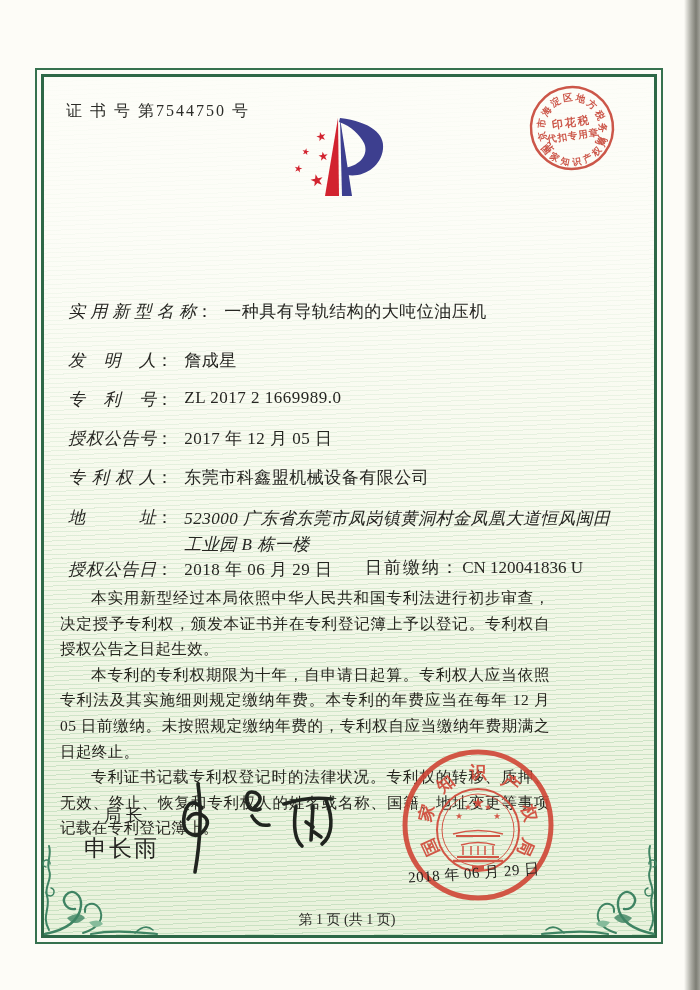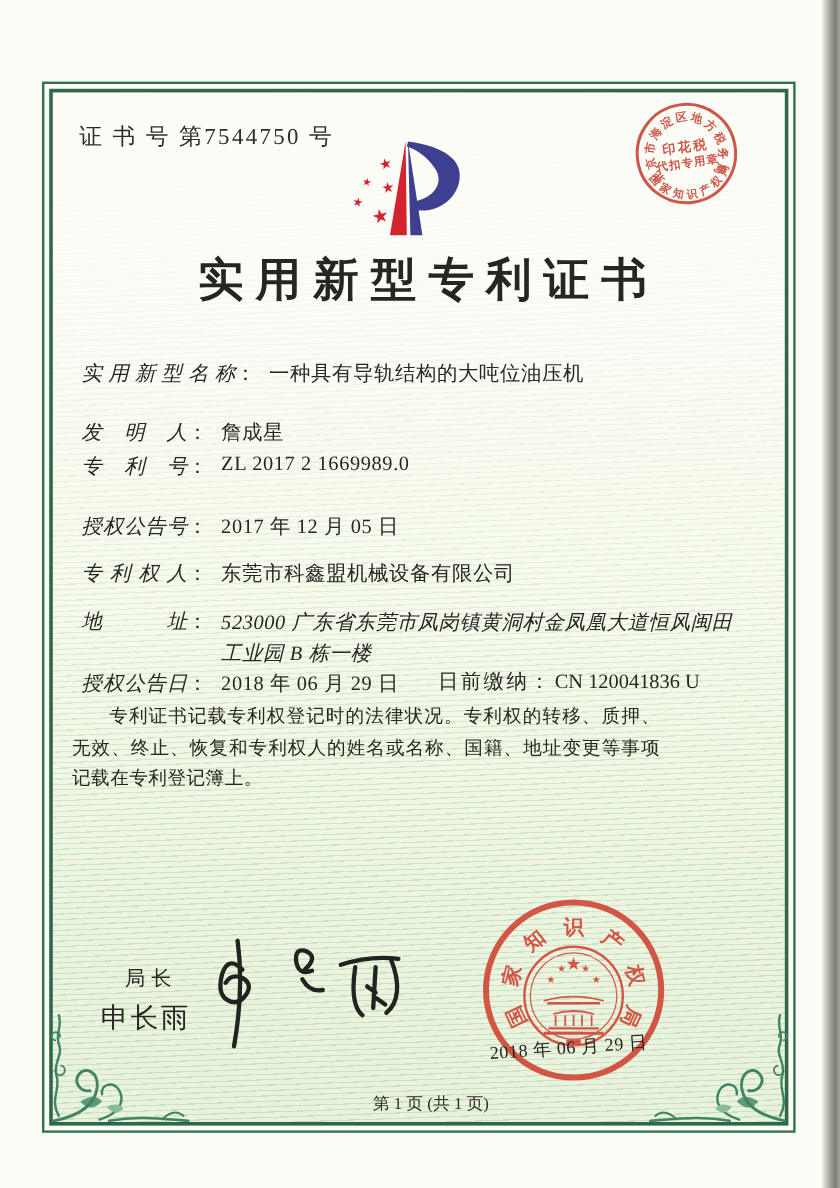--- a/index.html
+++ b/index.html
@@ -7,21 +7,21 @@
   .page{position:relative;width:700px;height:990px;background:#fdfcf7;overflow:hidden;color:#262622;}
   .scan-right{position:absolute;right:0;top:0;width:16px;height:100%;
     background:linear-gradient(90deg,rgba(170,170,164,0) 0%,#a9a9a1 45%,#7d7d74 75%,#a3a39b 100%);}
   
   .border-outer{position:absolute;left:35px;top:68px;width:624px;height:872px;border:2px solid #36714f;}
   .border-inner{position:absolute;left:4px;top:4px;right:4px;bottom:4px;border:3px solid #2e6847;
     background:
       linear-gradient(180deg,rgba(253,253,248,.95) 0%,rgba(253,253,248,.85) 18%,rgba(251,252,243,.5) 42%,rgba(249,251,239,.18) 62%,rgba(249,251,239,0) 78%),
       repeating-linear-gradient(178deg,rgba(134,190,138,.32) 0px,rgba(134,190,138,.32) 1px,rgba(255,255,255,0) 1px,rgba(255,255,255,0) 4.5px),
       linear-gradient(180deg,#fbfcf4 0%,#f2f7e7 55%,#e9f2dc 100%);}
-  .cert-no{position:absolute;left:66px;top:101px;font-size:19px;letter-spacing:2px;color:#2c2c28;}
+  .cert-no{position:absolute;left:66px;top:101px;font-size:16px;letter-spacing:2px;color:#2c2c28;}
   .logo{position:absolute;left:277px;top:110px;}
   .tax-stamp{position:absolute;left:524px;top:80px;}
   .title{position:absolute;left:35px;width:624px;top:208px;text-align:center;font-size:38px;font-weight:700;
     letter-spacing:10px;padding-left:10px;color:#26261f;}
   .fields{position:absolute;left:68px;top:0;width:580px;font-size:17px;}
   .frow{position:absolute;left:0;white-space:nowrap;}
   .flabel{display:inline-block;width:88px;text-align:justify;text-align-last:justify;vertical-align:top;font-style:italic;}
   .flabel.w6{width:128px;}
   .fcolon{display:inline-block;vertical-align:top;}
   .fvalue{display:inline-block;margin-left:7px;vertical-align:top;letter-spacing:.5px;}
@@ -30,21 +30,21 @@
   .grantno .glabel{letter-spacing:2px;}
   .paras{position:absolute;left:60px;top:585px;width:490px;font-size:15.5px;line-height:25.6px;
     text-align:justify;letter-spacing:.4px;color:#26261f;}
   .paras p{margin:0;text-indent:2em;}
   .signer-title{position:absolute;left:84px;top:804px;font-size:17px;letter-spacing:5px;margin-left:20px;}
   .signer-name{position:absolute;left:84px;top:833px;font-size:23px;letter-spacing:2px;}
   .signature{position:absolute;left:168px;top:778px;}
   .office-stamp{position:absolute;left:395px;top:742px;}
   .stamp-date{position:absolute;left:408px;top:864px;font-size:15px;letter-spacing:.5px;color:#23231f;
     transform:rotate(-4deg);white-space:nowrap;}
-  .footer{position:absolute;left:35px;width:624px;top:911px;text-align:center;font-size:14px;color:#2c2c28;margin-left:12px;}
+  .footer{position:absolute;left:35px;width:624px;top:911px;text-align:center;font-size:14px;color:#2c2c28;}
   .fl{position:absolute;}
   .fl.right{transform:scaleX(-1);}
 </style>
 </head>
 <body>
 
 <div class="page">
 
   <div class="scan-right"></div>
 
@@ -115,32 +115,31 @@
           <text x="48" y="85" text-anchor="middle" font-size="9" font-weight="700" fill="#c8493b" transform="rotate(38.66666666666667 48 48)">家</text>
           <text x="48" y="85" text-anchor="middle" font-size="9" font-weight="700" fill="#c8493b" transform="rotate(19.333333333333336 48 48)">知</text>
           <text x="48" y="85" text-anchor="middle" font-size="9" font-weight="700" fill="#c8493b" transform="rotate(0 48 48)">识</text>
           <text x="48" y="85" text-anchor="middle" font-size="9" font-weight="700" fill="#c8493b" transform="rotate(-19.33333333333333 48 48)">产</text>
           <text x="48" y="85" text-anchor="middle" font-size="9" font-weight="700" fill="#c8493b" transform="rotate(-38.66666666666667 48 48)">权</text>
           <text x="48" y="85" text-anchor="middle" font-size="9" font-weight="700" fill="#c8493b" transform="rotate(-58 48 48)">局</text>
         </g>
     </g>
   </svg>
 
-  <div class="title">实用新型专利证书</div>
 
   <div class="fields">
     <div class="frow" style="top:300px">
       <span class="flabel w6">实用新型名称</span><span class="fcolon">：</span>
       <span class="fvalue">一种具有导轨结构的大吨位油压机</span>
     </div>
     <div class="frow" style="top:349px">
       <span class="flabel">发明人</span><span class="fcolon">：</span>
       <span class="fvalue">詹成星</span>
     </div>
-    <div class="frow" style="top:377px">
+    <div class="frow" style="top:388px">
       <span class="flabel">专利号</span><span class="fcolon">：</span>
       <span class="fvalue">ZL 2017 2 1669989.0</span>
     </div>
     <div class="frow" style="top:427px">
       <span class="flabel">授权公告号</span><span class="fcolon">：</span>
       <span class="fvalue">2017 年 12 月 05 日</span>
     </div>
     <div class="frow" style="top:466px">
       <span class="flabel">专利权人</span><span class="fcolon">：</span>
       <span class="fvalue">东莞市科鑫盟机械设备有限公司</span>
@@ -154,20 +153,22 @@
       <span class="fvalue">2018 年 06 月 29 日</span>
     </div>
   </div>
 
   <div class="grantno">
     <span class="glabel">日前缴纳</span><span>：</span>
     <span>CN 120041836 U</span>
   </div>
 
   <div class="paras">
+    <p>本实用新型经过本局依照中华人民共和国专利法进行初步审查，决定授予专利权，颁发本证书并在专利登记簿上予以登记。专利权自授权公告之日起生效。</p>
+    <p>本专利的专利权期限为十年，自申请日起算。专利权人应当依照专利法及其实施细则规定缴纳年费。本专利的年费应当在每年 12 月 05 日前缴纳。未按照规定缴纳年费的，专利权自应当缴纳年费期满之日起终止。</p>
     <p>专利证书记载专利权登记时的法律状况。专利权的转移、质押、无效、终止、恢复和专利权人的姓名或名称、国籍、地址变更等事项记载在专利登记簿上。</p>
   </div>
 
   <div class="signer-title">局长</div>
   <div class="signer-name">申长雨</div>
 
   <svg class="signature" width="185" height="100" viewBox="0 0 185 100">
     <g stroke="#20241f" stroke-width="3.6" fill="none" stroke-linecap="round" stroke-linejoin="round">
       <path d="M34,30 q-12,-12 -17,4 q-4,16 4,21 q9,6 16,-4 q6,-9 -3,-14 q-9,-4 -14,4"></path>
       <path d="M30,6 C33,28 33,60 27,94"></path>

